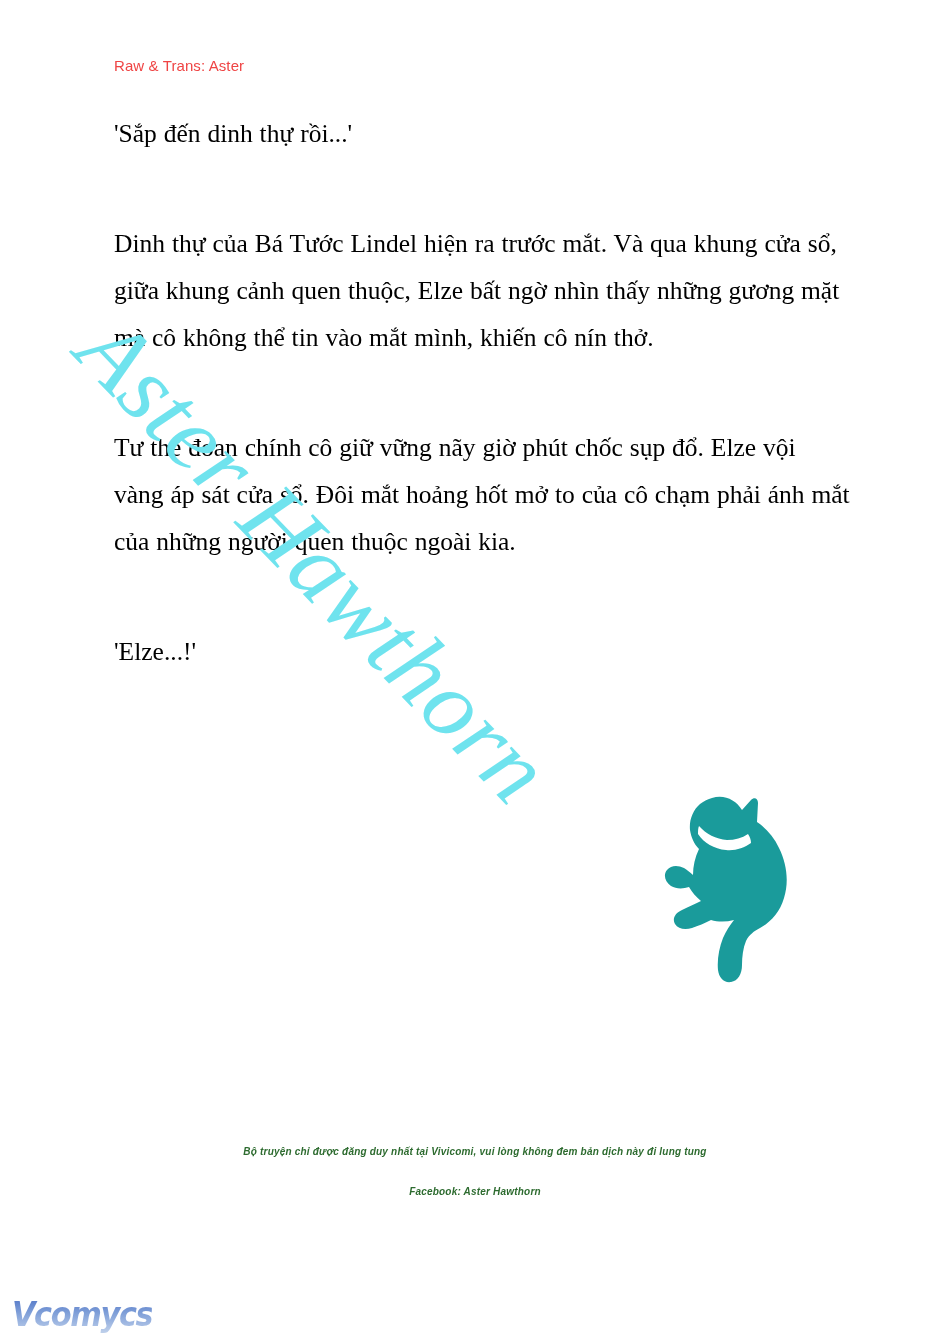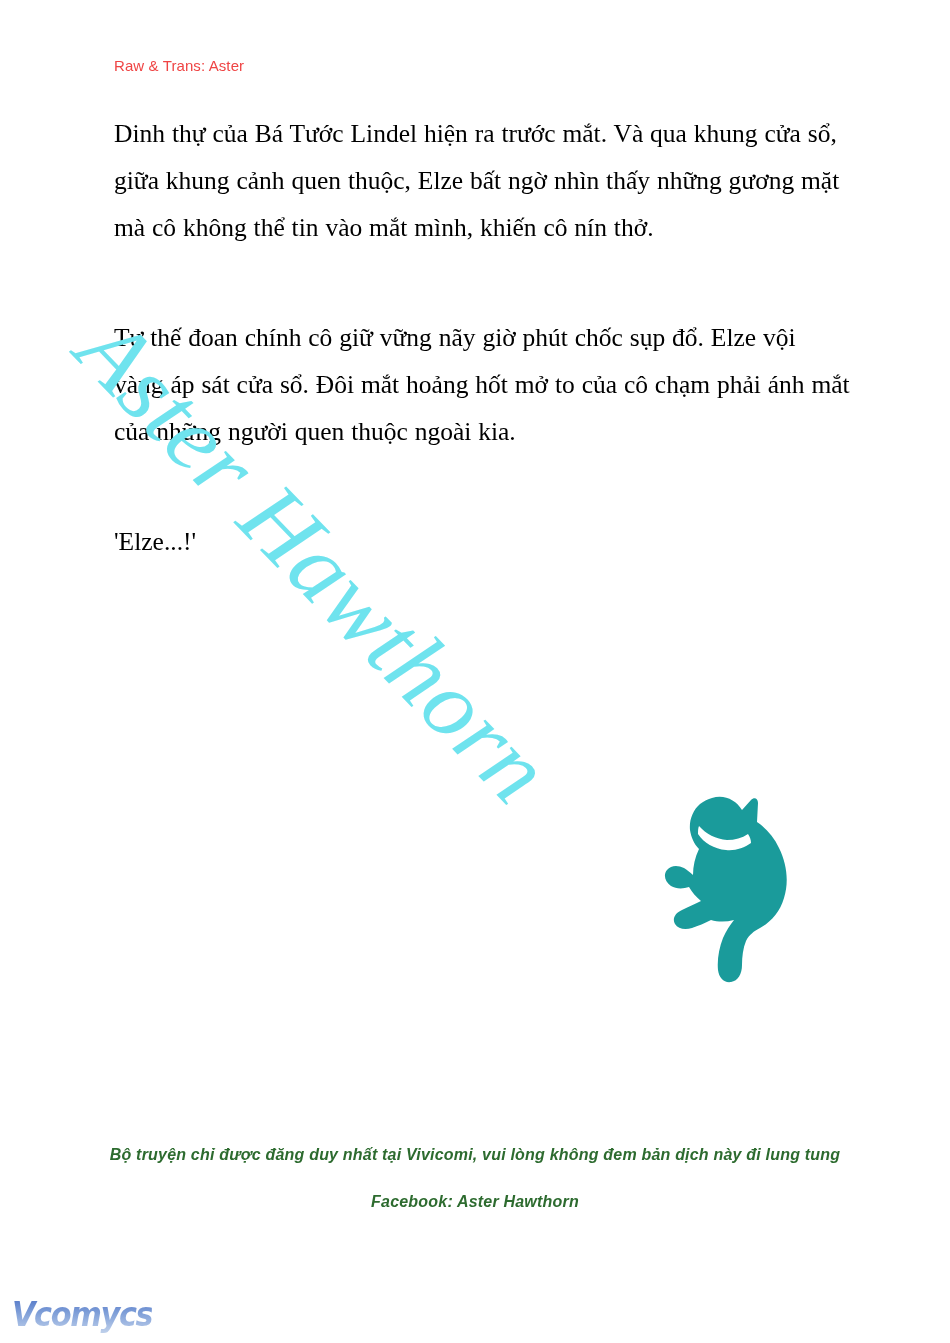--- a/index.html
+++ b/index.html
@@ -79,21 +79,21 @@
     position: absolute;
     left: 0;
     top: 1146px;
     width: 950px;
     text-align: center;
   }
   .footer-line {
     font-family: "Liberation Sans", sans-serif;
     font-style: italic;
     font-weight: bold;
-    font-size: 16px;
+    font-size: 10px;
     color: #2d6b2f;
     margin: 0 0 29px 0;
     letter-spacing: 0.2px;
     white-space: nowrap;
   }
   .footer-line.last { margin-bottom: 12px; }
 
   
   .site-logo {
     position: absolute;
@@ -122,20 +122,21 @@
   }
 </style>
 </head>
 <body>
 
 <div class="page">
 
   <div class="credit">Raw &amp; Trans: Aster</div>
 
   <div class="content">
+    <p class="para">'Sắp đến dinh thự rồi...'</p>
     <p class="para">Dinh thự của Bá Tước Lindel hiện ra trước mắt. Và qua khung cửa sổ, giữa khung cảnh quen thuộc, Elze bất ngờ nhìn thấy những gương mặt mà cô không thể tin vào mắt mình, khiến cô nín thở.</p>
     <p class="para">Tư thế đoan chính cô giữ vững nãy giờ phút chốc sụp đổ. Elze vội vàng áp sát cửa sổ. Đôi mắt hoảng hốt mở to của cô chạm phải ánh mắt của những người quen thuộc ngoài kia.</p>
     <p class="para last">'Elze...!'</p>
   </div>
 
   <div class="watermark">Aster Hawthorn</div>
 
   <div class="cat-mascot">
     <svg viewBox="0 0 145 195" width="145" height="195" xmlns="http://www.w3.org/2000/svg">
       <g fill="#1a9b9b">

